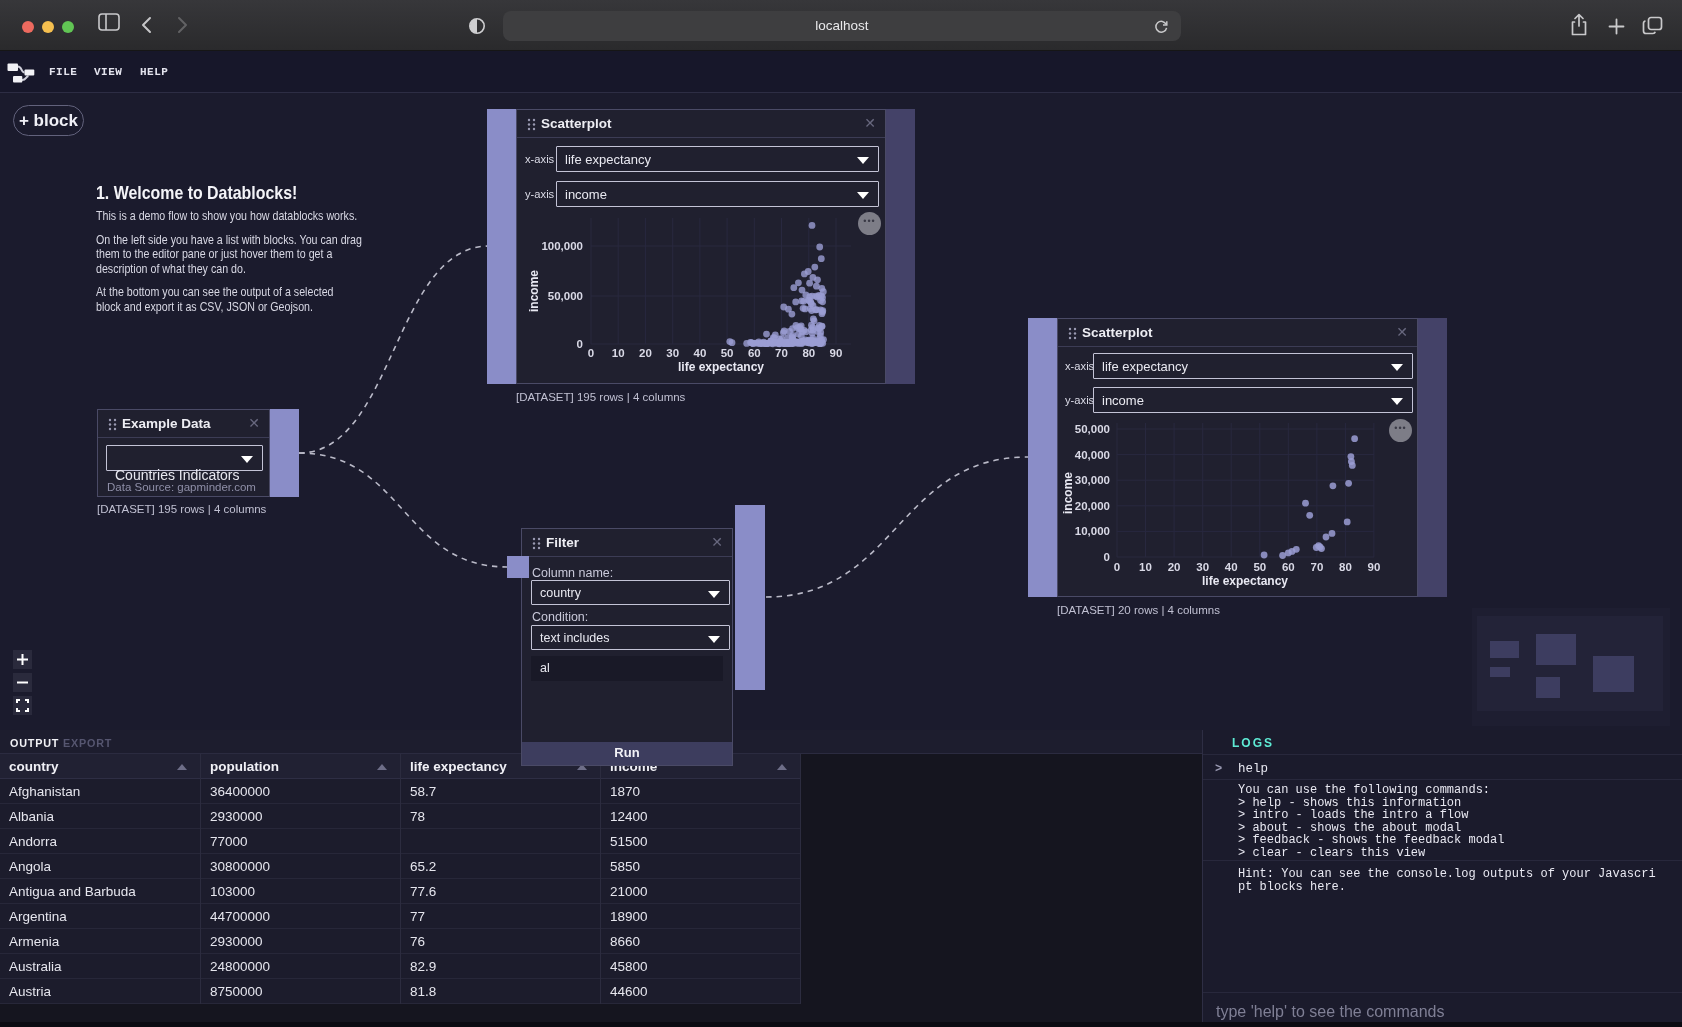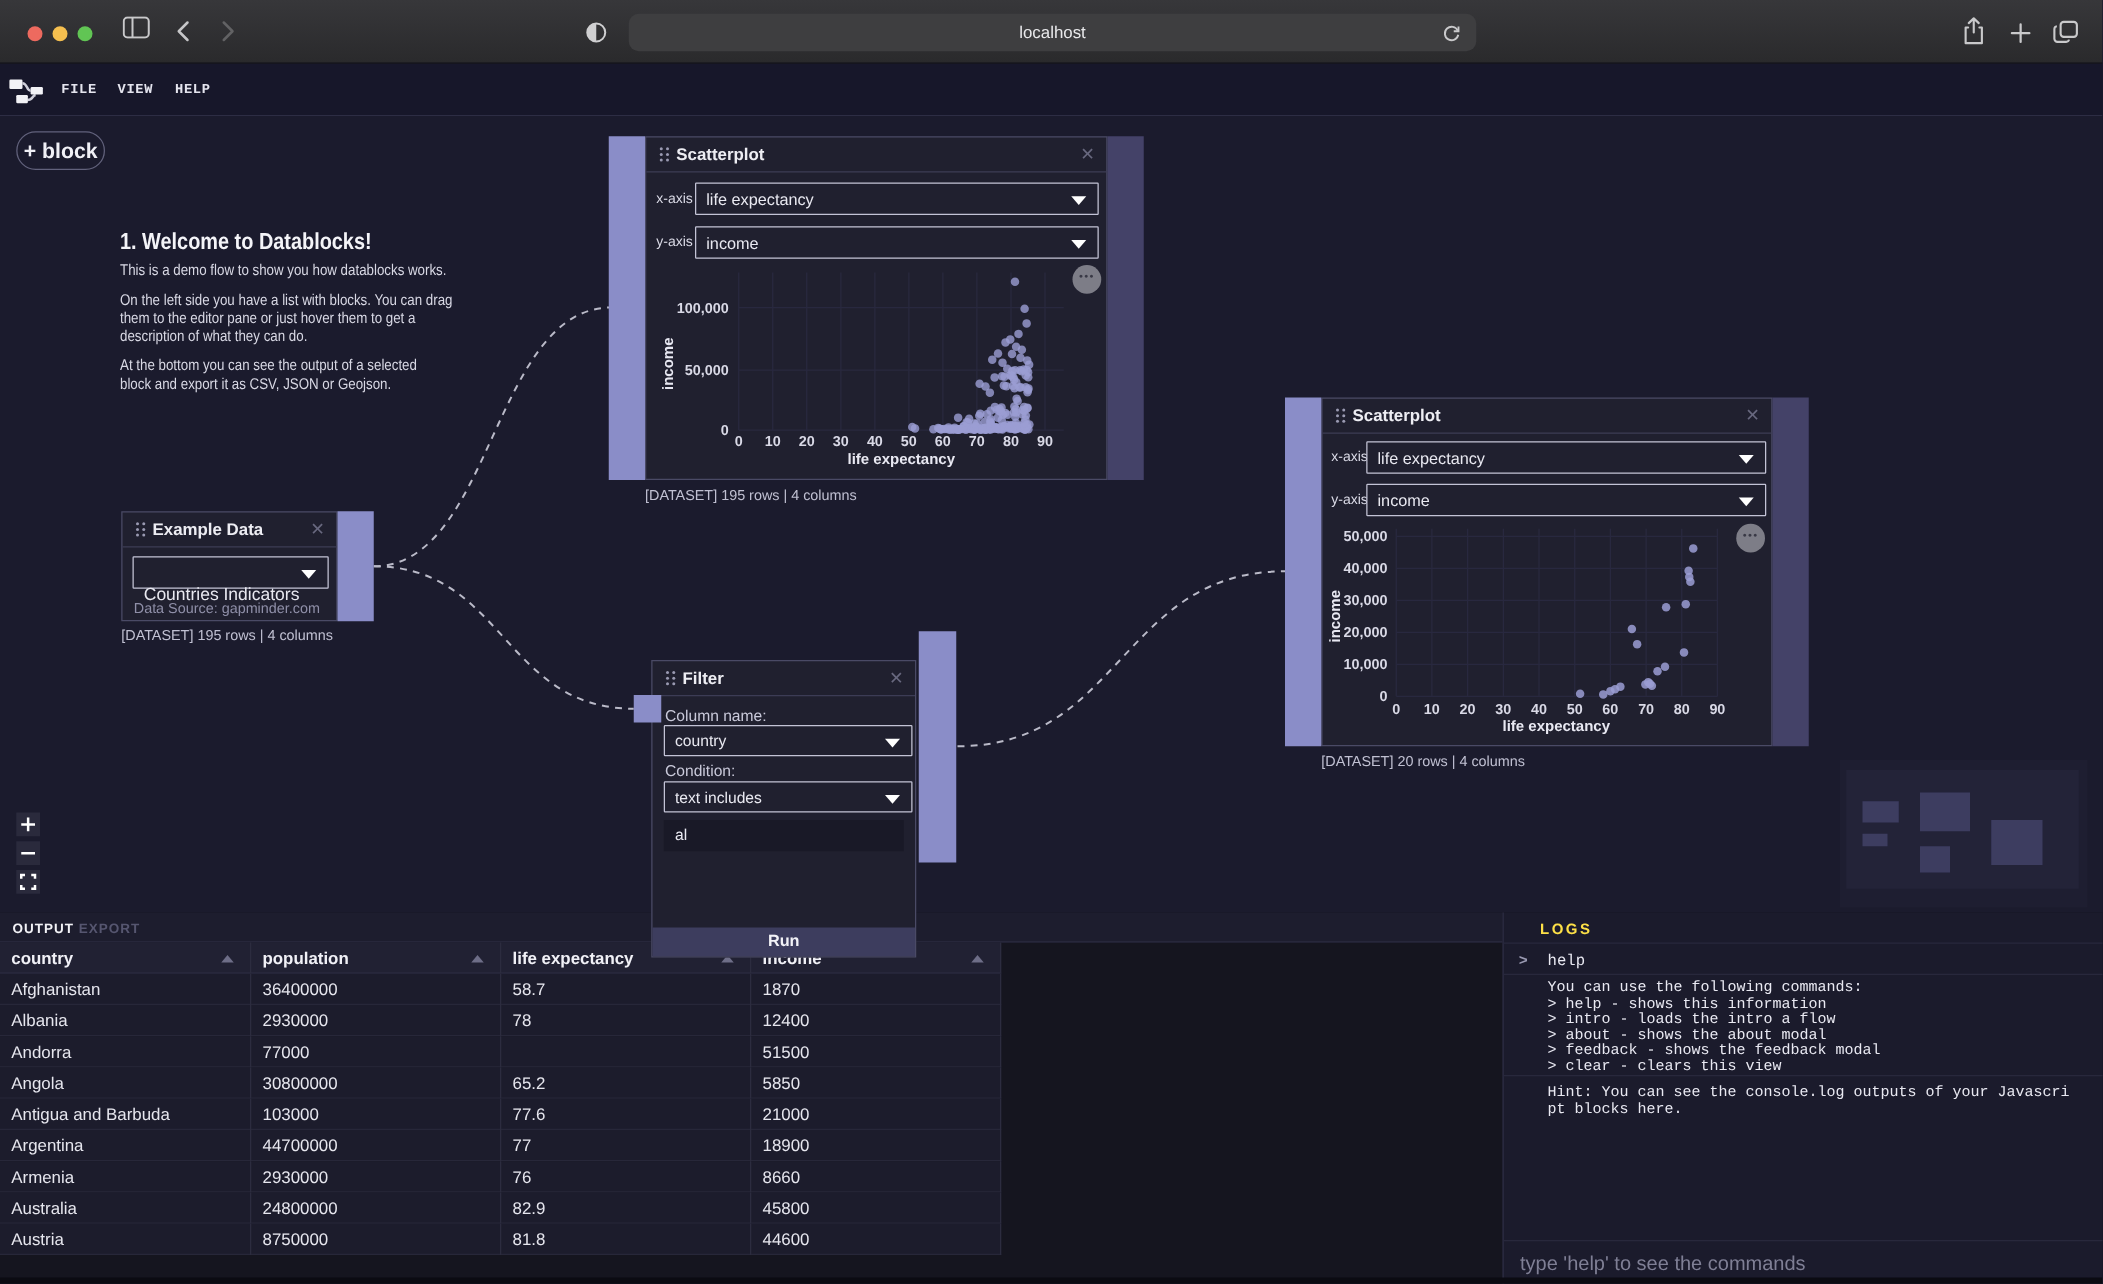--- a/index.html
+++ b/index.html
@@ -50,21 +50,21 @@
 #outhead .o { position:absolute; left:10px; top:7px; font-size:10.8px; font-weight:700; letter-spacing:0.8px; color:#f2f2f6; }
 #outhead .e { position:absolute; left:63px; top:7px; font-size:10.8px; font-weight:700; letter-spacing:0.8px; color:#565670; }
 #table { position:absolute; left:0; top:24px; width:801px; }
 .trow { position:relative; height:25px; border-bottom:1px solid #272739; background:#1c1c2c; }
 .trow.head { background:#212133; border-bottom:1px solid #2e2e44; }
 .cell { position:absolute; top:0; height:25px; padding:5px 0 0 9px; font-size:13.5px; color:#e6e6ee; border-right:1px solid #2c2c3f; }
 .trow.head .cell { font-weight:700; color:#f0f0f6; }
 .c0 { left:0; width:201px; } .c1 { left:201px; width:200px; } .c2 { left:401px; width:200px; } .c3 { left:601px; width:200px; }
 .sort { position:absolute; top:10px; width:0; height:0; border-left:5px solid transparent; border-right:5px solid transparent; border-bottom:6px solid #6e6e88; }
 #logs { position:absolute; left:1202px; top:0; width:480px; height:297px; background:#1b1b2c; border-left:1px solid #2e2e44; }
-#logs .lhead { position:absolute; left:13px; top:6px; font-size:12px; font-weight:700; letter-spacing:2px; color:#fde047;padding-left:16px; }
+#logs .lhead { position:absolute; left:13px; top:6px; font-size:12px; font-weight:700; letter-spacing:2px; color:#5eead4;padding-left:16px; }
 .lhr { position:absolute; left:0; width:480px; border-top:1px solid #28283c; }
 .mono { font-family:"Liberation Mono",monospace; font-size:12px; color:#e9e9f2; line-height:12.5px; }
 #loginput { position:absolute; left:13px; top:273px; font-size:16px; color:#7f7f95; }
 #botbar { position:absolute; left:0; top:1022px; width:1682px; height:5px; background:#0b0b12; }
 svg text { font-family:"Liberation Sans",sans-serif; }
 </style>
 </head>
 <body>
 <div id="page">
 

